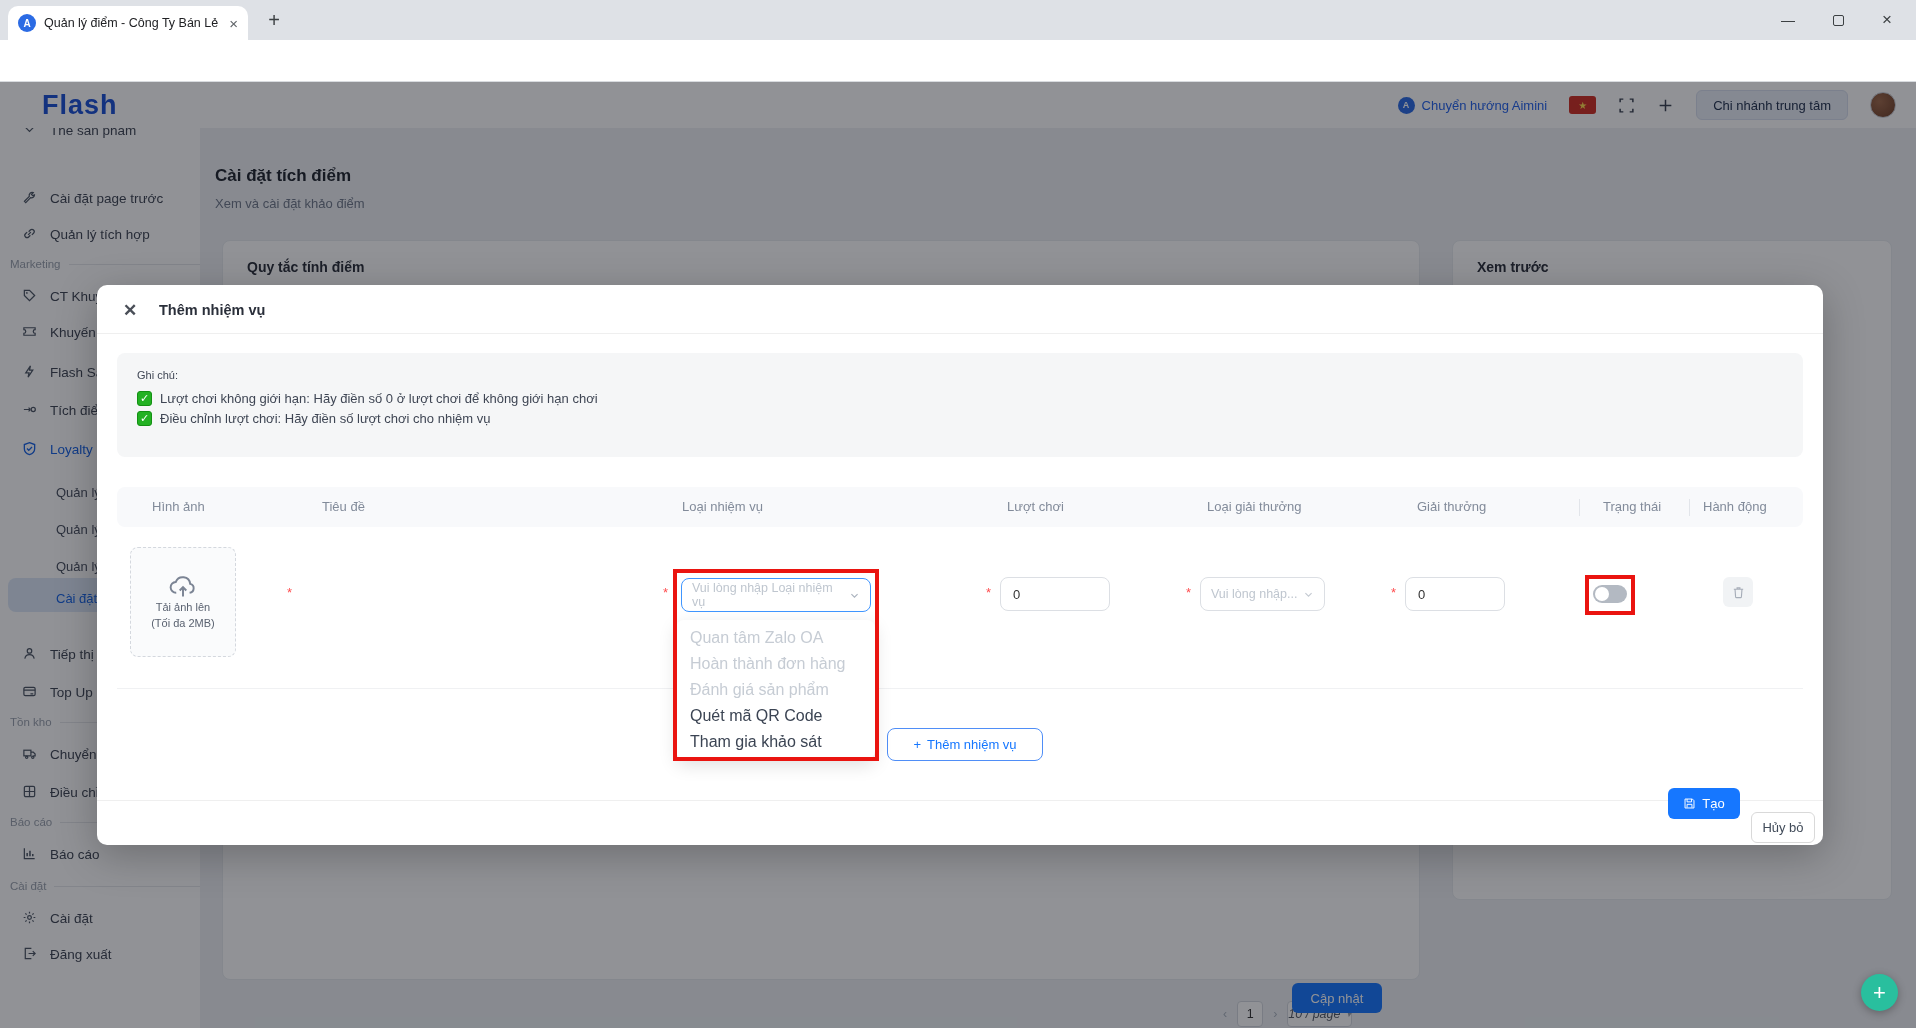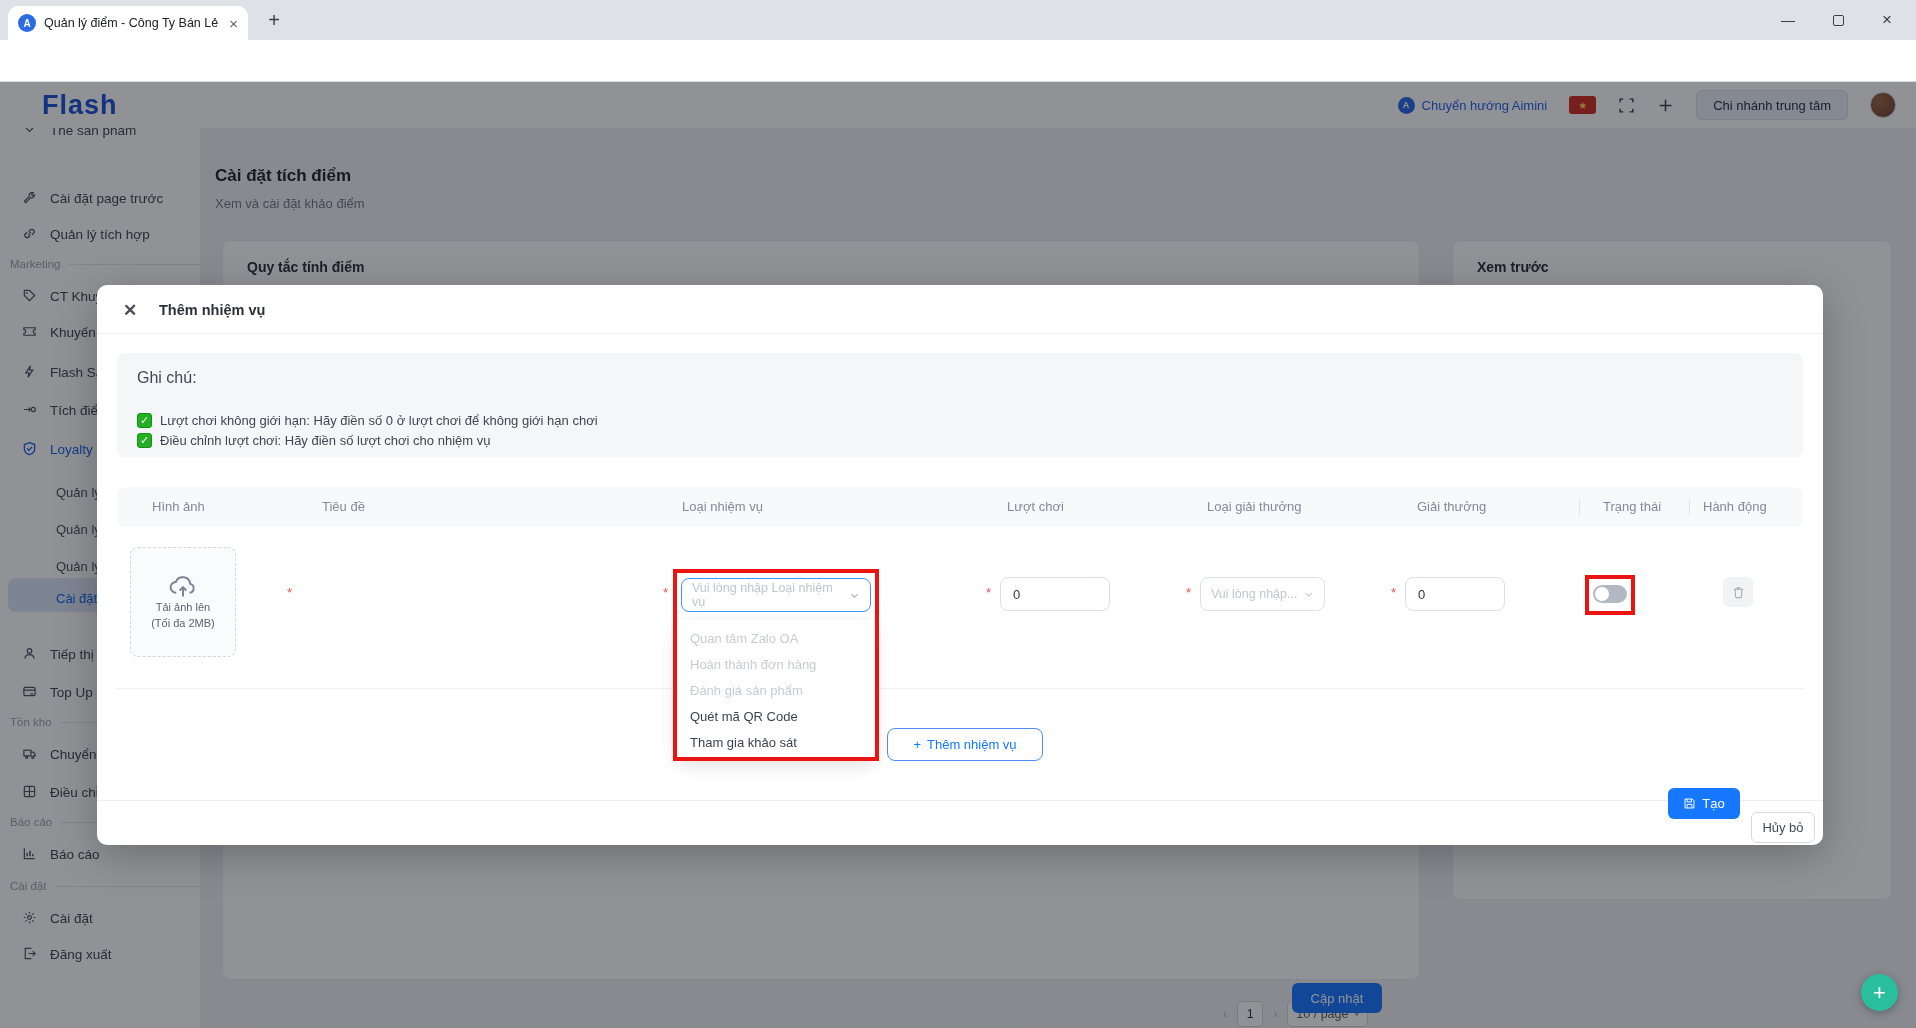--- a/index.html
+++ b/index.html
@@ -48,52 +48,52 @@
   .sb-burger { position:absolute; left:28px; top:855px; width:20px; display:flex; flex-direction:column; gap:4px; }
   .sb-burger span { height:2px; background:#33383f; border-radius:1px; }
 
   .page { position:absolute; left:200px; top:128px; width:1716px; height:900px; background:#eef1f5; z-index:1; }
   .page-title { position:absolute; left:15px; top:38px; font-size:17px; font-weight:bold; color:#20252e; }
   .page-sub { position:absolute; left:15px; top:68px; font-size:13px; color:#70798a; }
   .card { position:absolute; background:#fff; border:1px solid #e8ebef; border-radius:8px; }
   .card-title { position:absolute; left:24px; top:18px; font-size:14px; font-weight:bold; color:#2a2f3a; }
   .pag { position:absolute; display:flex; align-items:center; gap:10px; font-size:12.5px; color:#555c68; }
   .pag .pbox { width:26px; height:26px; border:1px solid #d4d8de; border-radius:4px; background:#fff; display:flex; align-items:center; justify-content:center; color:#333; }
-  .pag .psize { height:26px; border:1px solid #d4d8de; border-radius:4px; background:#fff; display:flex; align-items:center; gap:6px; padding:0 8px; }
+  .pag .psize { height:26px; border:1px solid #d4d8de; border-radius:4px; background:#fff; display:flex; align-items:center; gap:6px; padding:0 0;font-style:italic; }
   .btn-outline-blue { border:1px solid #1677ff; color:#1677ff; background:#fff; border-radius:6px; font-size:13px; display:flex; align-items:center; justify-content:center; gap:6px; }
   .btn-primary { background:#1677ff; color:#fff; border-radius:6px; font-size:13px; display:flex; align-items:center; justify-content:center; gap:6px; border:none; }
 
   .overlay { position:absolute; left:0; top:82px; width:1916px; height:946px; background:rgba(10,14,22,0.45); z-index:40; }
 
   
   .modal { position:absolute; left:97px; top:285px; width:1726px; height:560px; background:#fff; border-radius:10px; box-shadow:0 10px 40px rgba(0,0,0,.25); z-index:50; }
   .m-close { position:absolute; left:26px; top:15px; font-size:17px; color:#4a4f58; font-weight:bold; cursor:pointer; }
   .m-title { position:absolute; left:62px; top:17px; font-size:14.5px; font-weight:bold; color:#2a2f3a; }
   .m-divider { position:absolute; left:0; top:48px; width:100%; height:1px; background:#efefef; }
   .notes { position:absolute; left:20px; top:68px; width:1686px; height:104px; background:#f5f6f7; border-radius:8px; padding:16px 20px; }
-  .notes-h { font-size:16px; color:#3f4654; margin-bottom:26px; }
+  .notes-h { font-size:11px; color:#3f4654; margin-bottom:10px; }
   .note-line { display:flex; align-items:center; gap:8px; font-size:13px; color:#3f4654; margin-bottom:5px; }
   .gcheck { width:15px; height:15px; background:#23b123; border:1px solid #149114; border-radius:3px; color:#fff; font-size:11px; line-height:13px; text-align:center; flex:0 0 auto; }
   .thead { position:absolute; left:20px; top:202px; width:1686px; height:40px; background:#f8f9fb; border-radius:8px; }
   .th { position:absolute; top:12px; font-size:13px; color:#828b9a; white-space:nowrap; }
   .th-sep { position:absolute; top:12px; width:1px; height:17px; background:#e2e5ea; }
   .row-border { position:absolute; left:20px; top:403px; width:1686px; height:1px; background:#f0f1f3; }
 
   .upload { position:absolute; left:33px; top:262px; width:106px; height:110px; border:1.5px dashed #d4d8de; border-radius:8px; background:#fafbfc; display:flex; flex-direction:column; align-items:center; justify-content:center; gap:0; }
   .upload-txt { font-size:11px; color:#5a6270; text-align:center; line-height:1.5; }
   .req { position:absolute; color:#ff4d4f; font-size:13px; }
   .inp { position:absolute; height:34px; border:1px solid #dcdfe4; border-radius:8px; font-size:13px; color:#333; padding:0 12px; background:#fff; font-family:"Liberation Sans",sans-serif; }
   .inp::placeholder { color:#c0c6cf; }
   .fake-select { position:absolute; height:34px; border:1px solid #dcdfe4; border-radius:8px; background:#fff; display:flex; align-items:center; justify-content:space-between; padding:0 10px; font-size:12.5px; color:#bfc6cf; }
   .fake-select.focus { border:1.5px solid #4096ff; }
   .switch { position:absolute; width:34px; height:18px; background:#b3b9c2; border-radius:9px; }
   .switch .knob { position:absolute; left:2px; top:2px; width:14px; height:14px; background:#fff; border-radius:50%; }
   .trash-btn { position:absolute; width:30px; height:30px; background:#f1f3f5; border:none; border-radius:6px; display:flex; align-items:center; justify-content:center; }
   .menu { position:absolute; left:579px; top:335px; width:199px; height:139px; background:#fff; border-radius:8px; box-shadow:0 6px 18px rgba(0,0,0,.13); padding:5px 0; z-index:3; }
-  .menu .opt { height:26px; display:flex; align-items:center; padding:0 14px; font-size:13px; color:#3b4453; cursor:pointer; }
+  .menu .opt { height:26px; display:flex; align-items:center; padding:0 14px; font-size:16px; color:#3b4453; cursor:pointer; }
   .menu .opt.disabled { color:#c6ccd4; }
   .redbox { position:absolute; border:4px solid #ea1410; z-index:8; pointer-events:none; }
   .addtask-btn { position:absolute; left:790px; top:443px; width:156px; height:33px; border-radius:8px; }
   .m-footer-div { position:absolute; left:0; top:515px; width:100%; height:1px; background:#efefef; }
   .btn-create { position:absolute; left:1571px; top:503px; width:72px; height:31px; }
   .btn-cancel { position:absolute; left:1654px; top:527px; width:64px; height:31px; background:#fff; border:1px solid #d9d9d9; border-radius:6px; font-size:13px; color:#414b59; display:flex; align-items:center; justify-content:center; }
 
   .float-plus { position:absolute; left:1861px; top:974px; width:37px; height:37px; border-radius:50%; background:#29bf9e; color:#fff; font-size:22px; display:flex; align-items:center; justify-content:center; z-index:55; box-shadow:0 2px 8px rgba(0,0,0,.3); }
 </style>
 </head>

